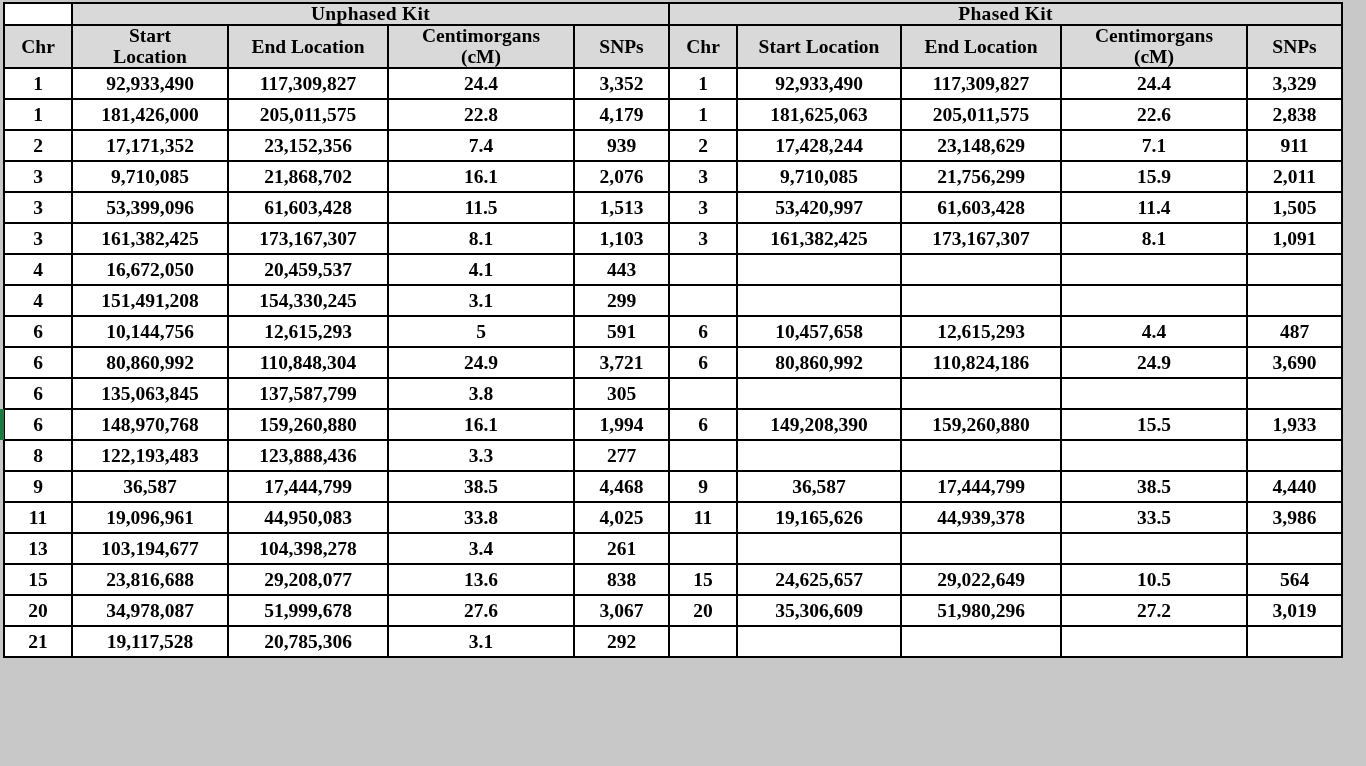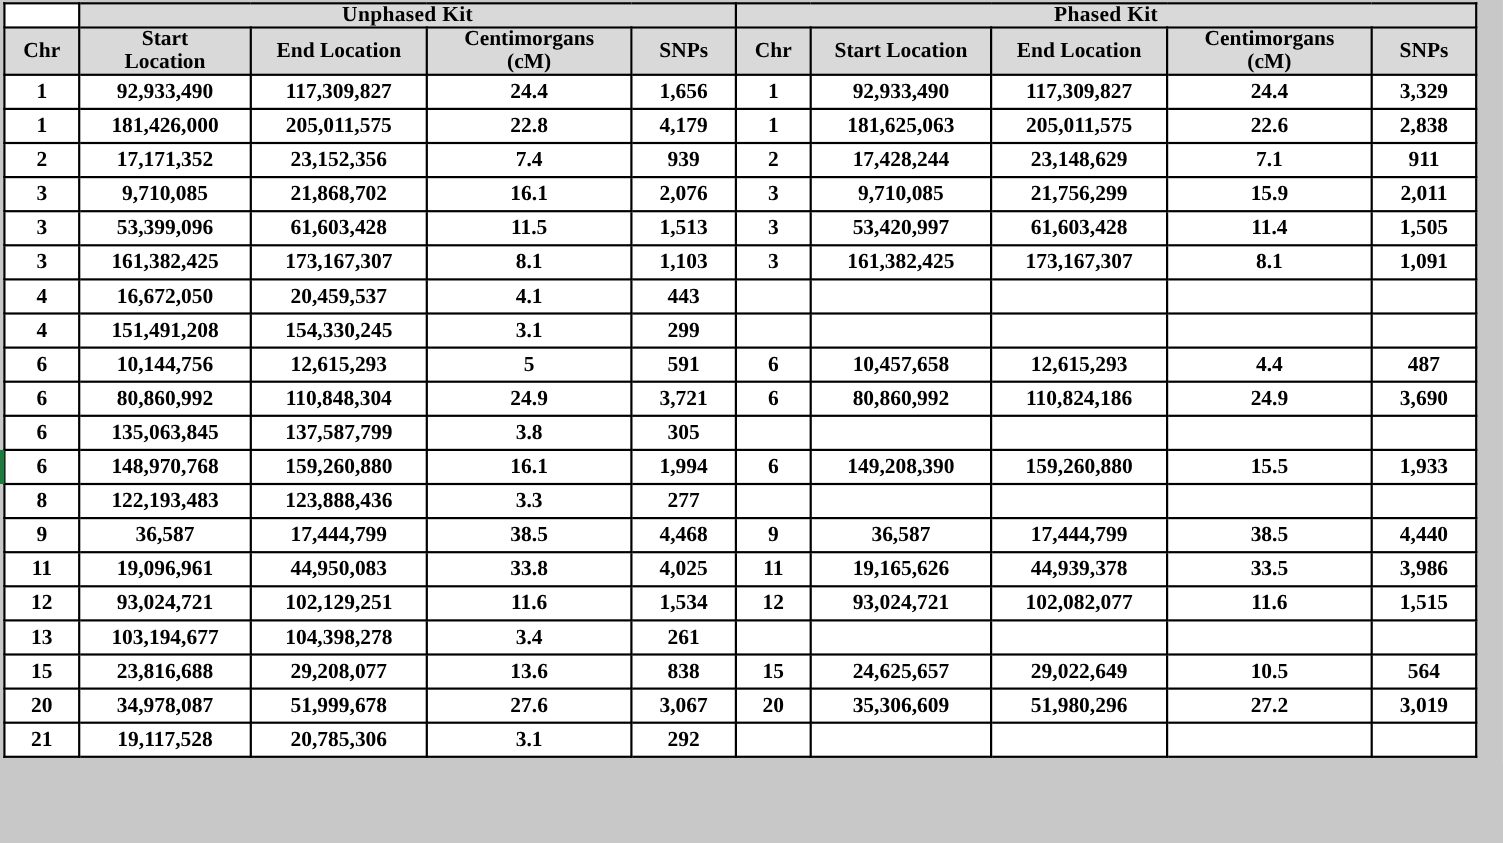--- a/index.html
+++ b/index.html
@@ -123,21 +123,21 @@
         </th>
         <th class="col-head">SNPs</th>
       </tr>
     </thead>
     <tbody id="tbody">
         <tr style="height: 31px;">
           <td class="data">1</td>
           <td class="data">92,933,490</td>
           <td class="data">117,309,827</td>
           <td class="data">24.4</td>
-          <td class="data">1,656</td>
+          <td class="data">3,352</td>
           <td class="data">1</td>
           <td class="data">92,933,490</td>
           <td class="data">117,309,827</td>
           <td class="data">24.4</td>
           <td class="data">3,329</td>
         </tr>
         <tr style="height: 31px;">
           <td class="data">1</td>
           <td class="data">181,426,000</td>
           <td class="data">205,011,575</td>
@@ -299,32 +299,20 @@
           <td class="data">44,950,083</td>
           <td class="data">33.8</td>
           <td class="data">4,025</td>
           <td class="data">11</td>
           <td class="data">19,165,626</td>
           <td class="data">44,939,378</td>
           <td class="data">33.5</td>
           <td class="data">3,986</td>
         </tr>
         <tr style="height: 31px;">
-          <td class="data">12</td>
-          <td class="data">93,024,721</td>
-          <td class="data">102,129,251</td>
-          <td class="data">11.6</td>
-          <td class="data">1,534</td>
-          <td class="data">12</td>
-          <td class="data">93,024,721</td>
-          <td class="data">102,082,077</td>
-          <td class="data">11.6</td>
-          <td class="data">1,515</td>
-        </tr>
-        <tr style="height: 31px;">
           <td class="data">13</td>
           <td class="data">103,194,677</td>
           <td class="data">104,398,278</td>
           <td class="data hl">3.4</td>
           <td class="data">261</td>
           <td class="data empty"></td>
           <td class="data empty"></td>
           <td class="data empty"></td>
           <td class="data empty"></td>
           <td class="data empty"></td>

